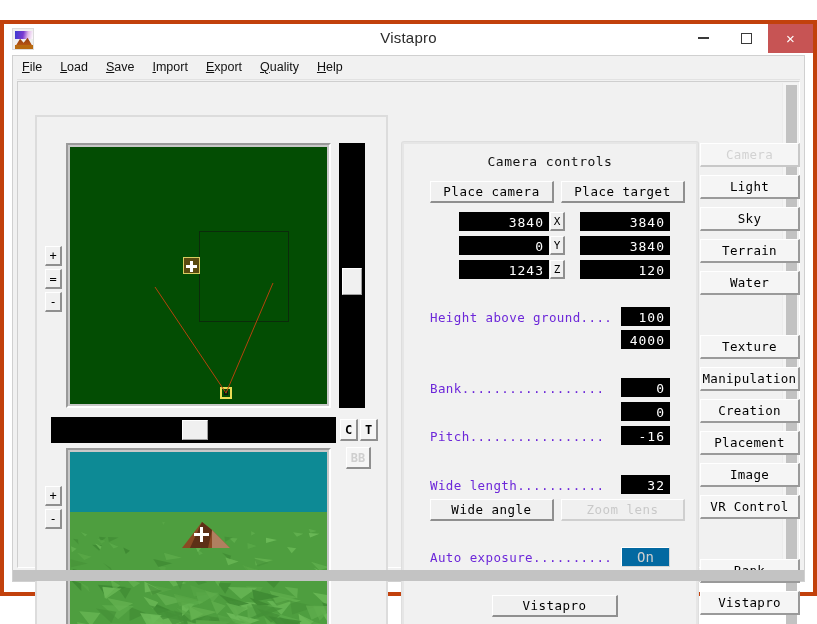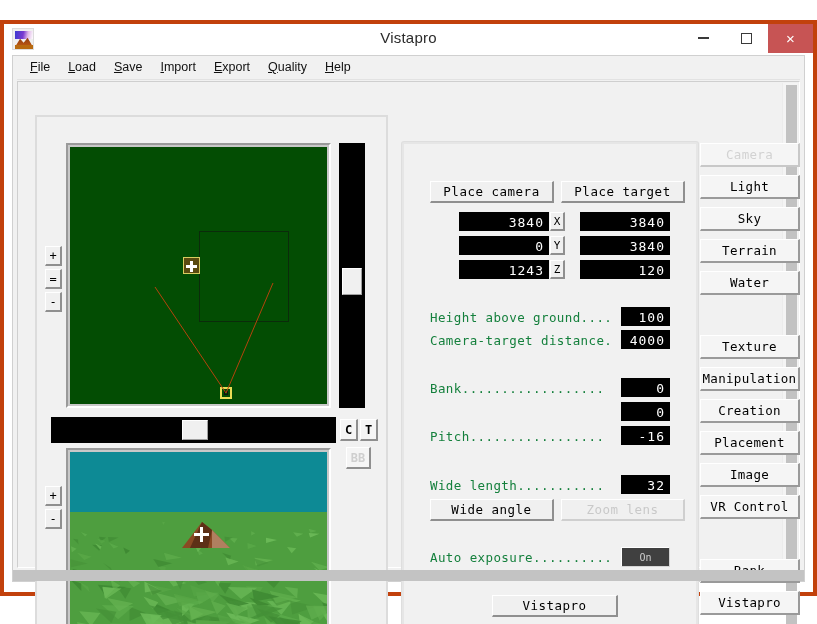--- a/index.html
+++ b/index.html
@@ -54,21 +54,20 @@
   #client{
     position:absolute;left:8px;top:31px;right:8px;bottom:10px;
     background:#f1f1f1;
     border:1px solid #d0d0d0;
     box-sizing:border-box;
   }
   #menubar{
     position:absolute;left:0;top:0;right:0;height:22px;
     background:#f1f1f1;
     display:flex;align-items:center;
-    padding-left:8px;
   }
   .menu-item{
     font-family:"Liberation Sans",sans-serif;font-size:12.5px;color:#111;
     padding:2px 9px;cursor:default;
   }
   .menu-item u{text-decoration:underline;}
   #menu-sep{
     position:absolute;left:4px;right:4px;top:23px;height:1px;background:#e2e2e2;
   }
 
@@ -232,46 +231,46 @@
   #cy{left:55px;top:92px;width:90px;height:19px;}
   #cz{left:55px;top:116px;width:90px;height:19px;}
   #ax-x{left:146px;top:68px;}
   #ax-y{left:146px;top:92px;}
   #ax-z{left:146px;top:116px;}
   #tx{left:176px;top:68px;width:90px;height:19px;}
   #ty{left:176px;top:92px;width:90px;height:19px;}
   #tz{left:176px;top:116px;width:90px;height:19px;}
 
   .labelrow{
-    position:absolute;font-size:12.5px;color:#15803d;white-space:pre;letter-spacing:.4px;
+    position:absolute;font-size:12.5px;color:#6d28d9;white-space:pre;letter-spacing:.4px;
   }
   #lbl-height{left:26px;top:166px;}
   #lbl-dist{left:26px;top:189px;}
   #f-height{left:217px;top:163px;width:49px;height:19px;}
   #f-dist{left:217px;top:186px;width:49px;height:19px;}
 
   #lbl-bank{left:26px;top:237px;}
   #lbl-head{left:26px;top:261px;}
   #lbl-pitch{left:26px;top:285px;}
   #f-bank{left:217px;top:234px;width:49px;height:19px;}
   #f-head{left:217px;top:258px;width:49px;height:19px;}
   #f-pitch{left:217px;top:282px;width:49px;height:19px;}
 
   #lbl-focal{left:26px;top:334px;}
   #f-focal{left:217px;top:331px;width:49px;height:19px;}
   #wide-angle{position:absolute;left:26px;top:355px;width:124px;height:22px;}
   #zoom-lens{position:absolute;left:157px;top:355px;width:124px;height:22px;}
 
   #lbl-auto{left:26px;top:406px;}
   #f-auto{position:absolute;left:217px;top:403px;width:49px;height:20px;
-    background:#404040;
+    background:#0369a1;
     border-top:1px solid #ffffff;border-left:1px solid #ffffff;
     border-right:1px solid #d5d5d5;border-bottom:1px solid #d5d5d5;
     box-sizing:border-box;display:flex;align-items:center;justify-content:center;
-    font-size:10px;color:#cfcfcf;}
+    font-size:14px;color:#cfcfcf;}
 
   #walkabout{position:absolute;left:88px;top:451px;width:126px;height:22px;}
 
   
   #sidebar{position:absolute;left:682px;top:61px;width:100px;height:490px;}
   .sidebtn{
     position:absolute;left:0;width:100px;height:24px;
     background:#f5f5f5;
     border-top:1px solid #ffffff;border-left:1px solid #ffffff;
     border-right:2px solid #9a9a9a;border-bottom:2px solid #9a9a9a;
@@ -529,39 +528,39 @@
                 <div class="v"></div>
             </div>
           </div>
         </div>
 
         <div class="zbtn" id="pv-zin">+</div>
         <div class="zbtn" id="pv-zout">-</div>
       </div>
 
       <div id="campanel">
+        <div id="cam-title">Camera controls</div>
 
         <div class="btn" id="place-camera">Place camera</div>
         <div class="btn" id="place-target">Place target</div>
 
         <div class="numfield" id="cx">3840</div>
         <div class="numfield" id="cy">0</div>
         <div class="numfield" id="cz">1243</div>
 
         <div class="axisbtn" id="ax-x">X</div>
         <div class="axisbtn" id="ax-y">Y</div>
         <div class="axisbtn" id="ax-z">Z</div>
 
         <div class="numfield" id="tx">3840</div>
         <div class="numfield" id="ty">3840</div>
         <div class="numfield" id="tz">120</div>
 
         <div class="labelrow" id="lbl-height">Height above ground....</div>
         <div class="numfield" id="f-height">100</div>
-        <div class="labelrow" id="lbl-dist">Camera-target distance.</div>
         <div class="numfield" id="f-dist">4000</div>
 
         <div class="labelrow" id="lbl-bank">Bank..................</div>
         <div class="numfield" id="f-bank">0</div>
         <div class="numfield" id="f-head">0</div>
         <div class="labelrow" id="lbl-pitch">Pitch.................</div>
         <div class="numfield" id="f-pitch">-16</div>
 
         <div class="labelrow" id="lbl-focal">Wide length...........</div>
         <div class="numfield" id="f-focal">32</div>

